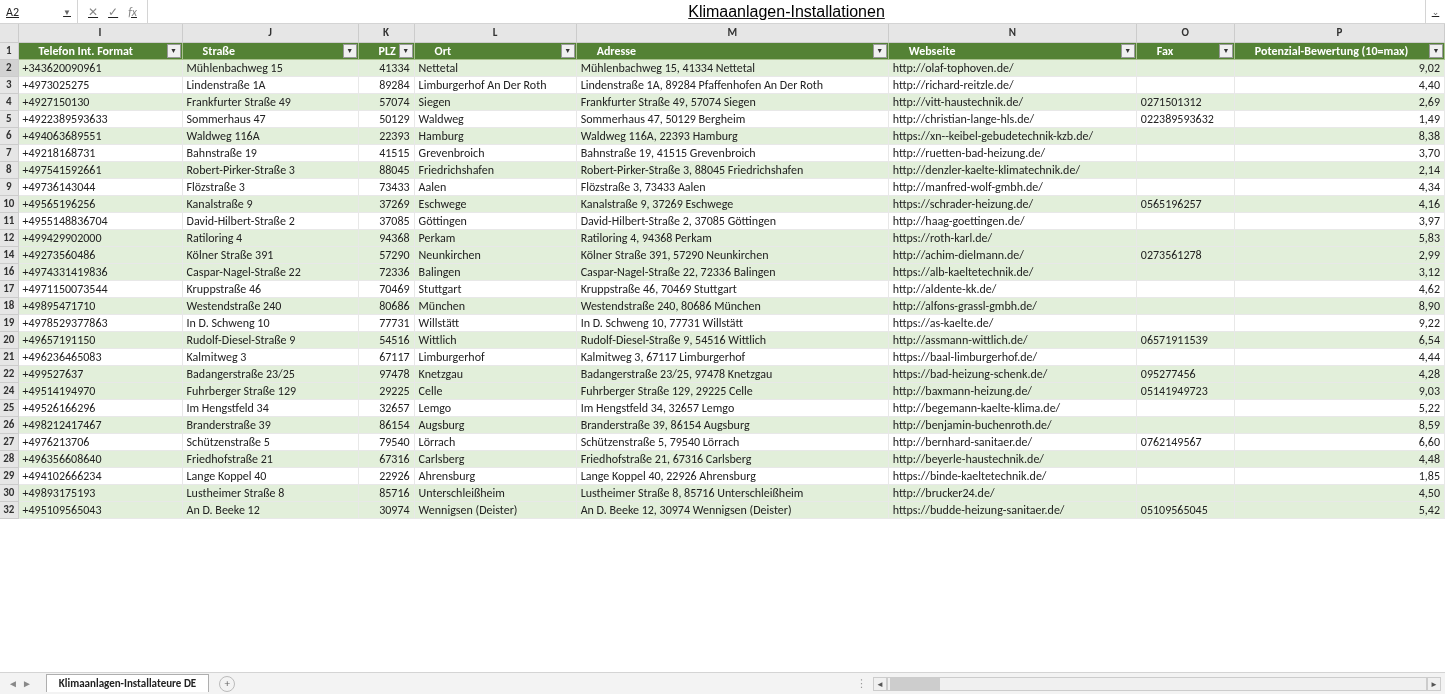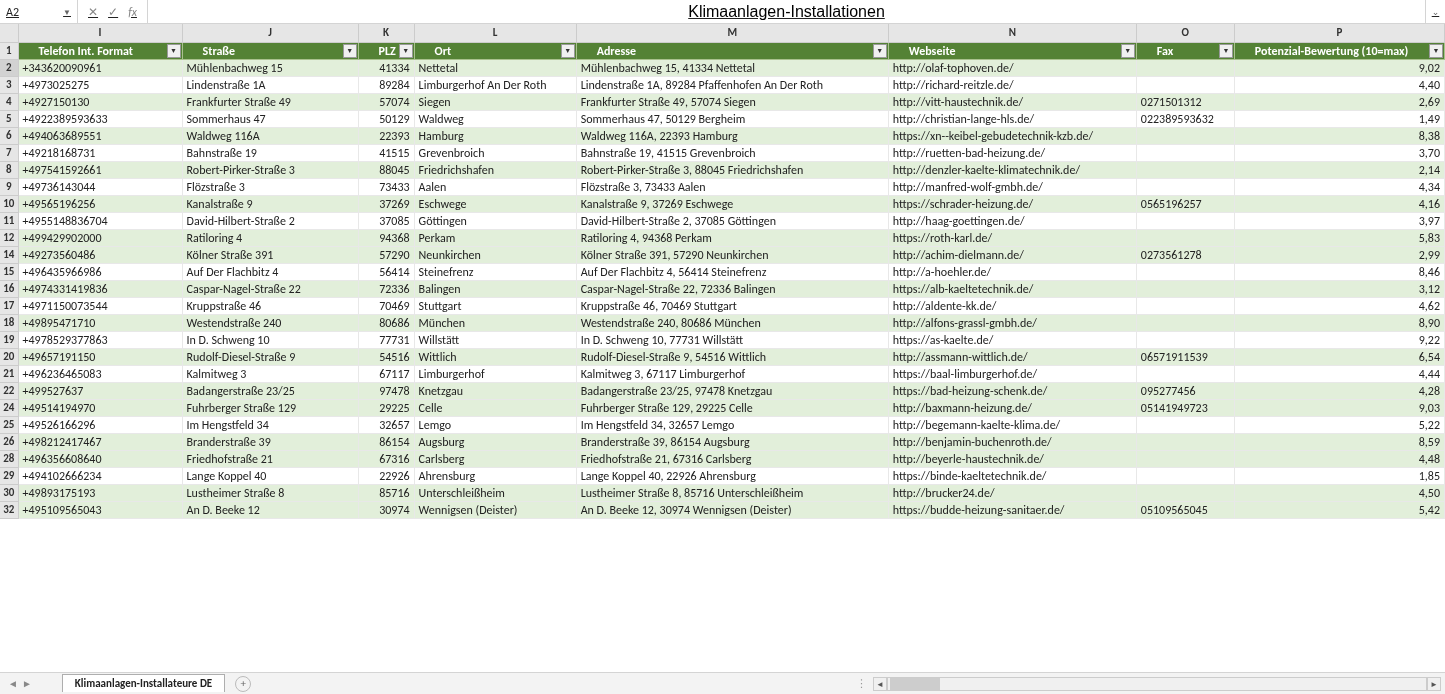--- a/index.html
+++ b/index.html
@@ -17,21 +17,21 @@
   .col-head { background:#e6e6e6; border-right:1px solid #ccc; border-bottom:1px solid #ccc; text-align:center; font-size:11px; height:18px; color:#333; }
   .row-head { background:#e6e6e6; border-right:1px solid #ccc; border-bottom:1px solid #ccc; text-align:center; font-size:11px; width:18px; color:#333; }
   .row-head.active { background:#d2d2d2; }
   .th-cell { background:#548235; color:#fff; font-weight:bold; border-right:1px solid #a9c18e; border-bottom:1px solid #a9c18e; padding:1px 20px; height:17px; position:relative; font-size:12px; white-space:nowrap; overflow:hidden; }
   .filter-btn { position:absolute; right:1px; top:1px; width:14px; height:14px; background:#f0f0f0; border:1px solid #999; display:flex; align-items:center; justify-content:center; font-size:7px; color:#333; }
   td.cell { border-right:1px solid #e8e8e8; border-bottom:1px solid #e8e8e8; padding:1px 4px; height:17px; white-space:nowrap; overflow:hidden; font-size:12px; }
   tr.band td.cell { background:#e2efda; }
   td.num { text-align:right; }
   .sheet-tabs { position:absolute; bottom:0; left:0; right:0; height:22px; background:#f3f3f3; border-top:1px solid #d4d4d4; display:flex; align-items:center; }
   .tab-nav { display:flex; gap:4px; padding:0 8px; color:#888; font-size:10px; }
-  .tab { background:#fff; border:1px solid #aeaeae; border-bottom:none; padding:2px 12px; font-size:11px; font-weight:bold; margin-left:22px; border-radius:0 0 0 0; position:relative; top:-1px;}
+  .tab { background:#fff; border:1px solid #aeaeae; border-bottom:none; padding:2px 12px; font-size:11px; font-weight:bold; margin-left:6px; border-radius:0 0 0 0; position:relative; top:-1px;}
   .tab-add { margin-left:10px; width:16px; height:16px; border:1px solid #bbb; border-radius:50%; display:flex; align-items:center; justify-content:center; font-size:11px; color:#666; }
   .hscroll { flex:1; display:flex; align-items:center; justify-content:flex-end; padding-right:4px; gap:0; }
   .hscroll-track { width:540px; height:14px; background:#f0f0f0; border:1px solid #ccc; display:flex; align-items:center; }
   .hscroll-btn { width:14px; height:14px; background:#f0f0f0; border:1px solid #ccc; display:flex; align-items:center; justify-content:center; font-size:8px; color:#555;}
   .hscroll-thumb { width:50px; height:12px; background:#cdcdcd; margin-left:2px;}
   .dots { color:#999; padding:0 6px; font-size:11px; }
 </style>
 </head>
 <body>
 
@@ -210,31 +210,20 @@
           <th class="row-head">14</th>
           <td class="cell">+49273560486</td>
           <td class="cell">Kölner Straße 391</td>
           <td class="cell num">57290</td>
           <td class="cell">Neunkirchen</td>
           <td class="cell">Kölner Straße 391, 57290 Neunkirchen</td>
           <td class="cell">http://achim-dielmann.de/</td>
           <td class="cell">0273561278</td>
           <td class="cell num">2,99</td>
         </tr>
-        <tr>
-          <th class="row-head">15</th>
-          <td class="cell">+496435966986</td>
-          <td class="cell">Auf Der Flachbitz 4</td>
-          <td class="cell num">56414</td>
-          <td class="cell">Steinefrenz</td>
-          <td class="cell">Auf Der Flachbitz 4, 56414 Steinefrenz</td>
-          <td class="cell">http://a-hoehler.de/</td>
-          <td class="cell"></td>
-          <td class="cell num">8,46</td>
-        </tr>
         <tr class="band">
           <th class="row-head">16</th>
           <td class="cell">+4974331419836</td>
           <td class="cell">Caspar-Nagel-Straße 22</td>
           <td class="cell num">72336</td>
           <td class="cell">Balingen</td>
           <td class="cell">Caspar-Nagel-Straße 22, 72336 Balingen</td>
           <td class="cell">https://alb-kaeltetechnik.de/</td>
           <td class="cell"></td>
           <td class="cell num">3,12</td>
@@ -330,20 +319,31 @@
         <tr class="band">
           <th class="row-head">26</th>
           <td class="cell">+498212417467</td>
           <td class="cell">Branderstraße 39</td>
           <td class="cell num">86154</td>
           <td class="cell">Augsburg</td>
           <td class="cell">Branderstraße 39, 86154 Augsburg</td>
           <td class="cell">http://benjamin-buchenroth.de/</td>
           <td class="cell"></td>
           <td class="cell num">8,59</td>
+        </tr>
+        <tr>
+          <th class="row-head">27</th>
+          <td class="cell">+4976213706</td>
+          <td class="cell">Schützenstraße 5</td>
+          <td class="cell num">79540</td>
+          <td class="cell">Lörrach</td>
+          <td class="cell">Schützenstraße 5, 79540 Lörrach</td>
+          <td class="cell">http://bernhard-sanitaer.de/</td>
+          <td class="cell">0762149567</td>
+          <td class="cell num">6,60</td>
         </tr>
         <tr class="band">
           <th class="row-head">28</th>
           <td class="cell">+496356608640</td>
           <td class="cell">Friedhofstraße 21</td>
           <td class="cell num">67316</td>
           <td class="cell">Carlsberg</td>
           <td class="cell">Friedhofstraße 21, 67316 Carlsberg</td>
           <td class="cell">http://beyerle-haustechnik.de/</td>
           <td class="cell"></td>

